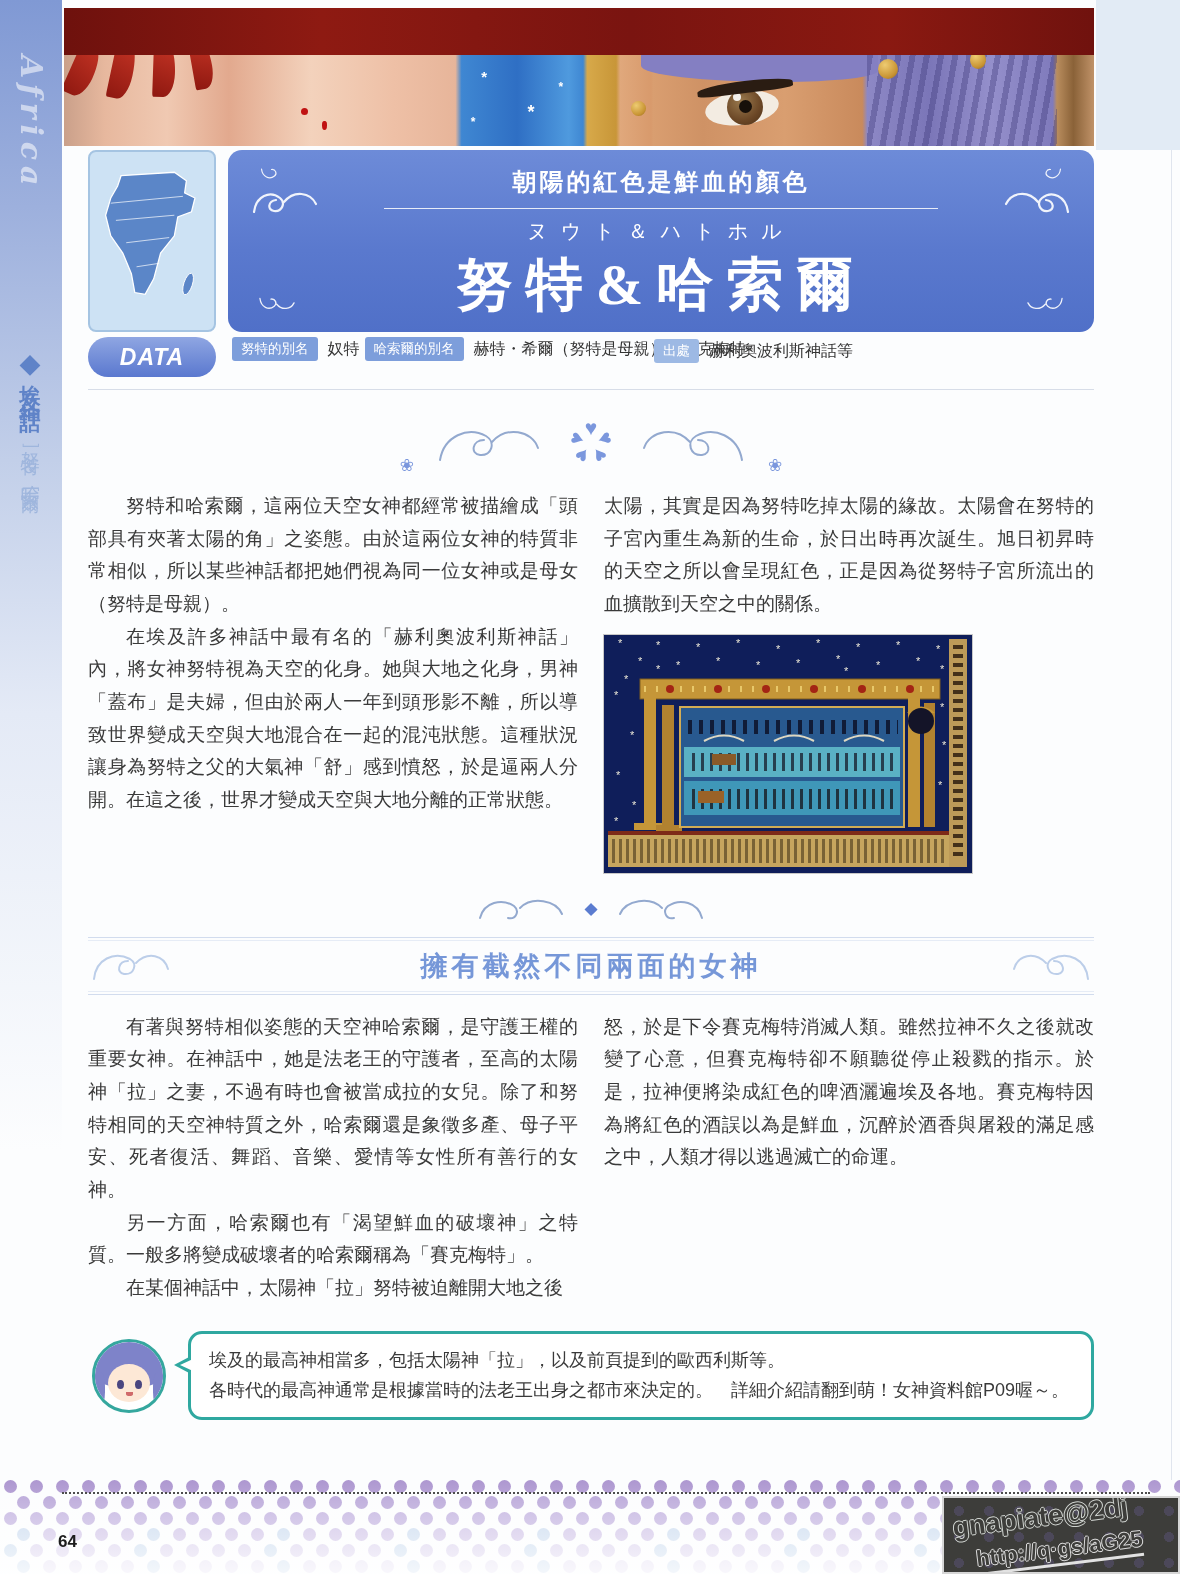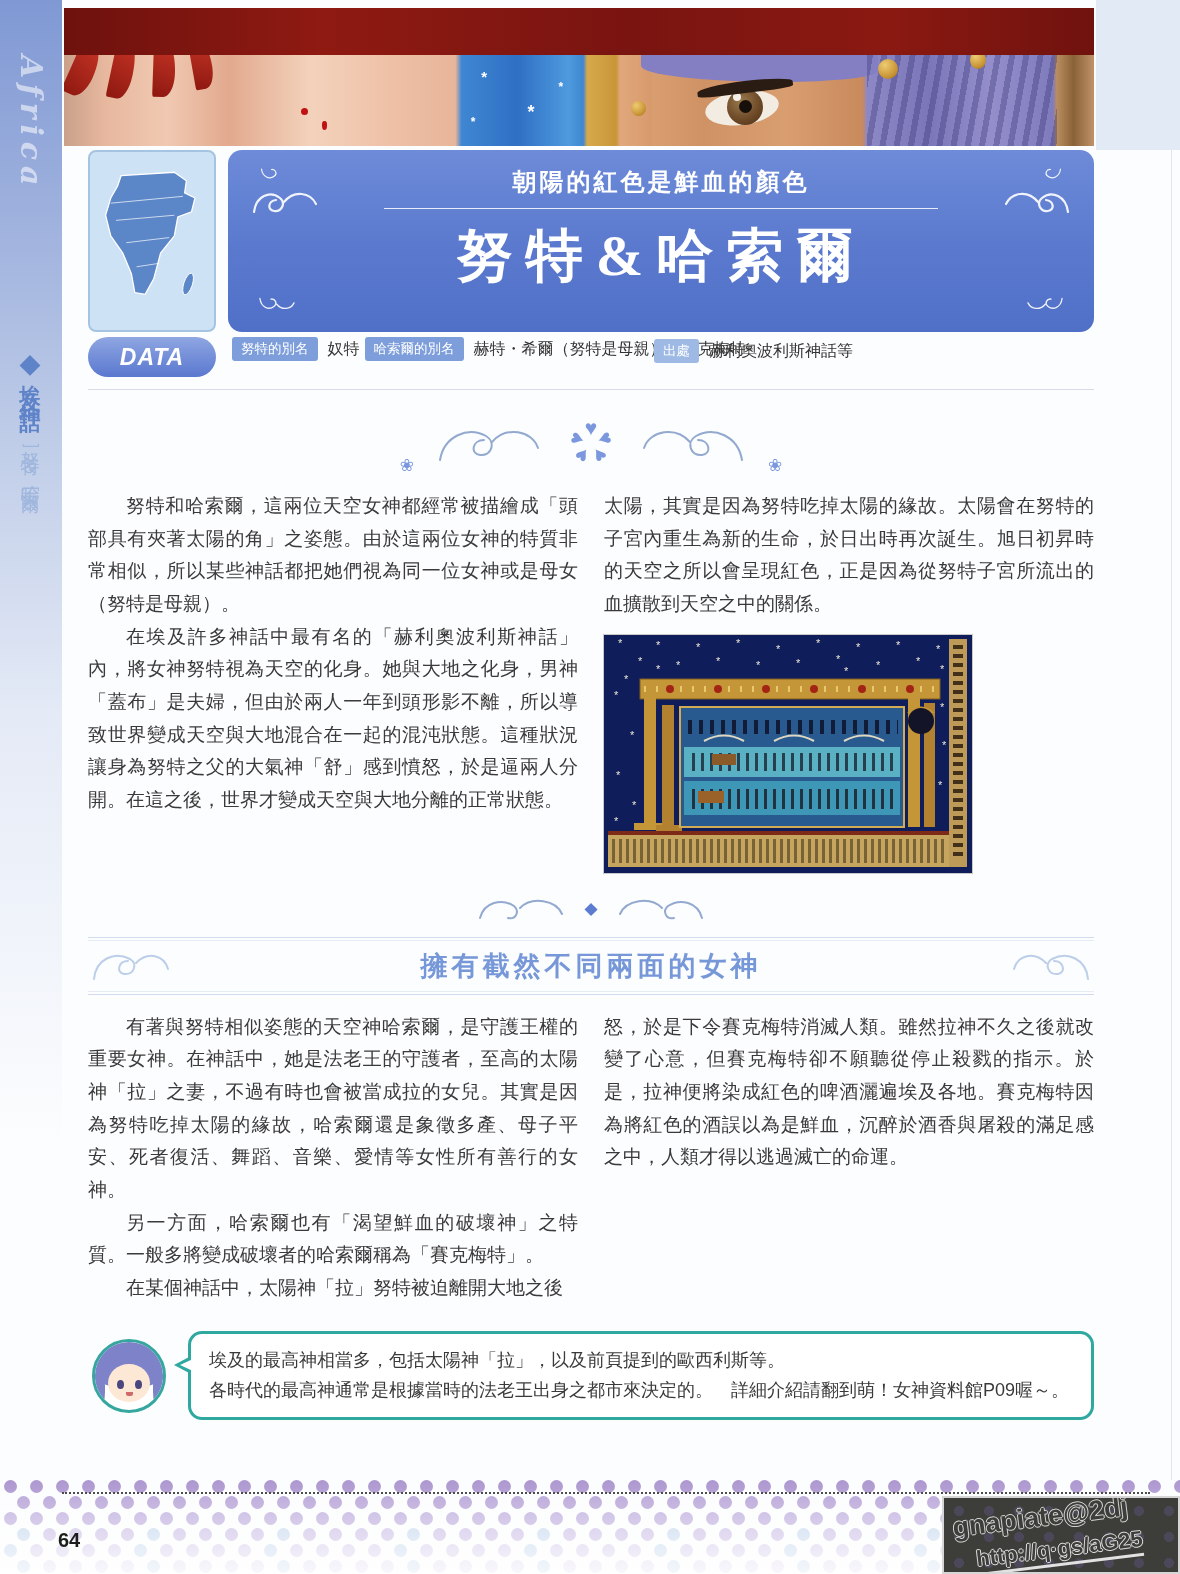--- a/index.html
+++ b/index.html
@@ -150,21 +150,21 @@
     border-right:17px solid #2fa8a0;border-left:0;}
   .bubble:after{content:"";position:absolute;left:-11px;top:25px;border:6px solid transparent;
     border-right:13px solid #fff;border-left:0;}
 
   
   .dots{position:absolute;left:0;bottom:0;width:1180px;height:98px;overflow:hidden;}
   .dots b{position:absolute;width:13px;height:13px;border-radius:50%;}
   .dots-fade{position:absolute;left:0;bottom:0;width:1180px;height:98px;
     background:linear-gradient(180deg,rgba(255,255,255,0) 0%,rgba(255,255,255,.45) 60%,rgba(255,255,255,.8) 100%);}
   .dotline{position:absolute;left:62px;right:30px;bottom:80px;border-top:2px dotted #4d4d4d;}
-  .pagenum{position:absolute;left:58px;bottom:22px;font-size:20px;font-weight:bold;color:#1d1d1d;}
+  .pagenum{position:absolute;left:58px;bottom:22px;font-size:17px;font-weight:bold;color:#1d1d1d;}
   .wm{position:absolute;right:0;bottom:0;width:238px;height:78px;background:#3d3d3a;
     border:2px solid #d6d6d6;box-sizing:border-box;overflow:hidden;}
   .wm-dots{position:absolute;inset:0;
     background:radial-gradient(circle 7px,#56506e 70%,transparent 72%);background-size:30px 26px;opacity:.6;}
   .wm1{position:absolute;left:8px;top:4px;transform:rotate(-7deg);font-size:27px;font-weight:bold;
     color:#3d3d3a;text-shadow:-1px 0 #cfd3cf,1px 0 #cfd3cf,0 -1px #cfd3cf,0 1px #cfd3cf;}
   .wm2{position:absolute;left:32px;top:38px;transform:rotate(-7deg);font-size:22px;font-weight:bold;
     color:#3d3d3a;text-shadow:-1px 0 #dcdcdc,1px 0 #dcdcdc,0 -1px #dcdcdc,0 1px #dcdcdc;
     border-bottom:3px solid #e2e2e2;padding-bottom:1px;}
 </style>
@@ -232,20 +232,21 @@
           <path d="M4,28 C6,12 20,6 30,14 C36,19 32,28 24,27" fill="none" stroke="currentColor" stroke-width="2.4" stroke-linecap="round"></path>
         </svg>
       <svg class="hdr-swirl hs-bl" width="70" height="36" viewBox="0 0 70 36">
           <path d="M4,8 C6,24 20,30 30,22 C36,17 32,8 24,9 M34,18 C44,30 60,28 66,16" fill="none" stroke="currentColor" stroke-width="2.4" stroke-linecap="round"></path>
         </svg>
       <svg class="hdr-swirl hs-br" width="70" height="36" viewBox="0 0 70 36">
           <path d="M4,8 C6,24 20,30 30,22 C36,17 32,8 24,9 M34,18 C44,30 60,28 66,16" fill="none" stroke="currentColor" stroke-width="2.4" stroke-linecap="round"></path>
         </svg>
       <div class="tagline">朝陽的紅色是鮮血的顏色</div>
       <div class="hdr-line"></div>
+      <div class="kana">ヌウト＆ハトホル</div>
       <div class="big-title">努特&amp;哈索爾</div>
     </div>
   </div>
 
   <div class="data-row">
     <div class="data-btn">DATA</div>
     <div class="fields">
       <div class="frow">
         <span class="tag">努特的別名</span>
         <span class="fval">奴特</span>
@@ -373,21 +374,21 @@
           <path d="M4,34 C6,14 24,6 40,14 C48,19 44,30 34,29 C26,28 28,16 38,16 M46,18 C58,6 74,10 78,24" fill="none" stroke="currentColor" stroke-width="2" stroke-linecap="round"></path>
         </svg>
       <span class="sec-title">擁有截然不同兩面的女神</span>
       <svg class="sec-orn sec-orn-r" width="80" height="42" viewBox="0 0 80 42">
           <path d="M4,34 C6,14 24,6 40,14 C48,19 44,30 34,29 C26,28 28,16 38,16 M46,18 C58,6 74,10 78,24" fill="none" stroke="currentColor" stroke-width="2" stroke-linecap="round"></path>
         </svg>
     </div>
   </div>
   <div class="cols">
     <div class="col">
-      <p>有著與努特相似姿態的天空神哈索爾，是守護王權的重要女神。在神話中，她是法老王的守護者，至高的太陽神「拉」之妻，不過有時也會被當成拉的女兒。其實是因為努特吃掉太陽的緣故，哈索爾還是象徵多產、母子平安、死者復活、舞蹈、音樂、愛情等女性所有善行的女神。</p>
+      <p>有著與努特相似姿態的天空神哈索爾，是守護王權的重要女神。在神話中，她是法老王的守護者，至高的太陽神「拉」之妻，不過有時也會被當成拉的女兒。除了和努特相同的天空神特質之外，哈索爾還是象徵多產、母子平安、死者復活、舞蹈、音樂、愛情等女性所有善行的女神。</p>
       <p>另一方面，哈索爾也有「渴望鮮血的破壞神」之特質。一般多將變成破壞者的哈索爾稱為「賽克梅特」。</p>
       <p>在某個神話中，太陽神「拉」努特被迫離開大地之後</p>
     </div>
     <div class="col">
       <p class="noindent">怒，於是下令賽克梅特消滅人類。雖然拉神不久之後就改變了心意，但賽克梅特卻不願聽從停止殺戮的指示。於是，拉神便將染成紅色的啤酒灑遍埃及各地。賽克梅特因為將紅色的酒誤以為是鮮血，沉醉於酒香與屠殺的滿足感之中，人類才得以逃過滅亡的命運。</p>
     </div>
   </div>
 
   <div class="note">
     <div class="avatar">

